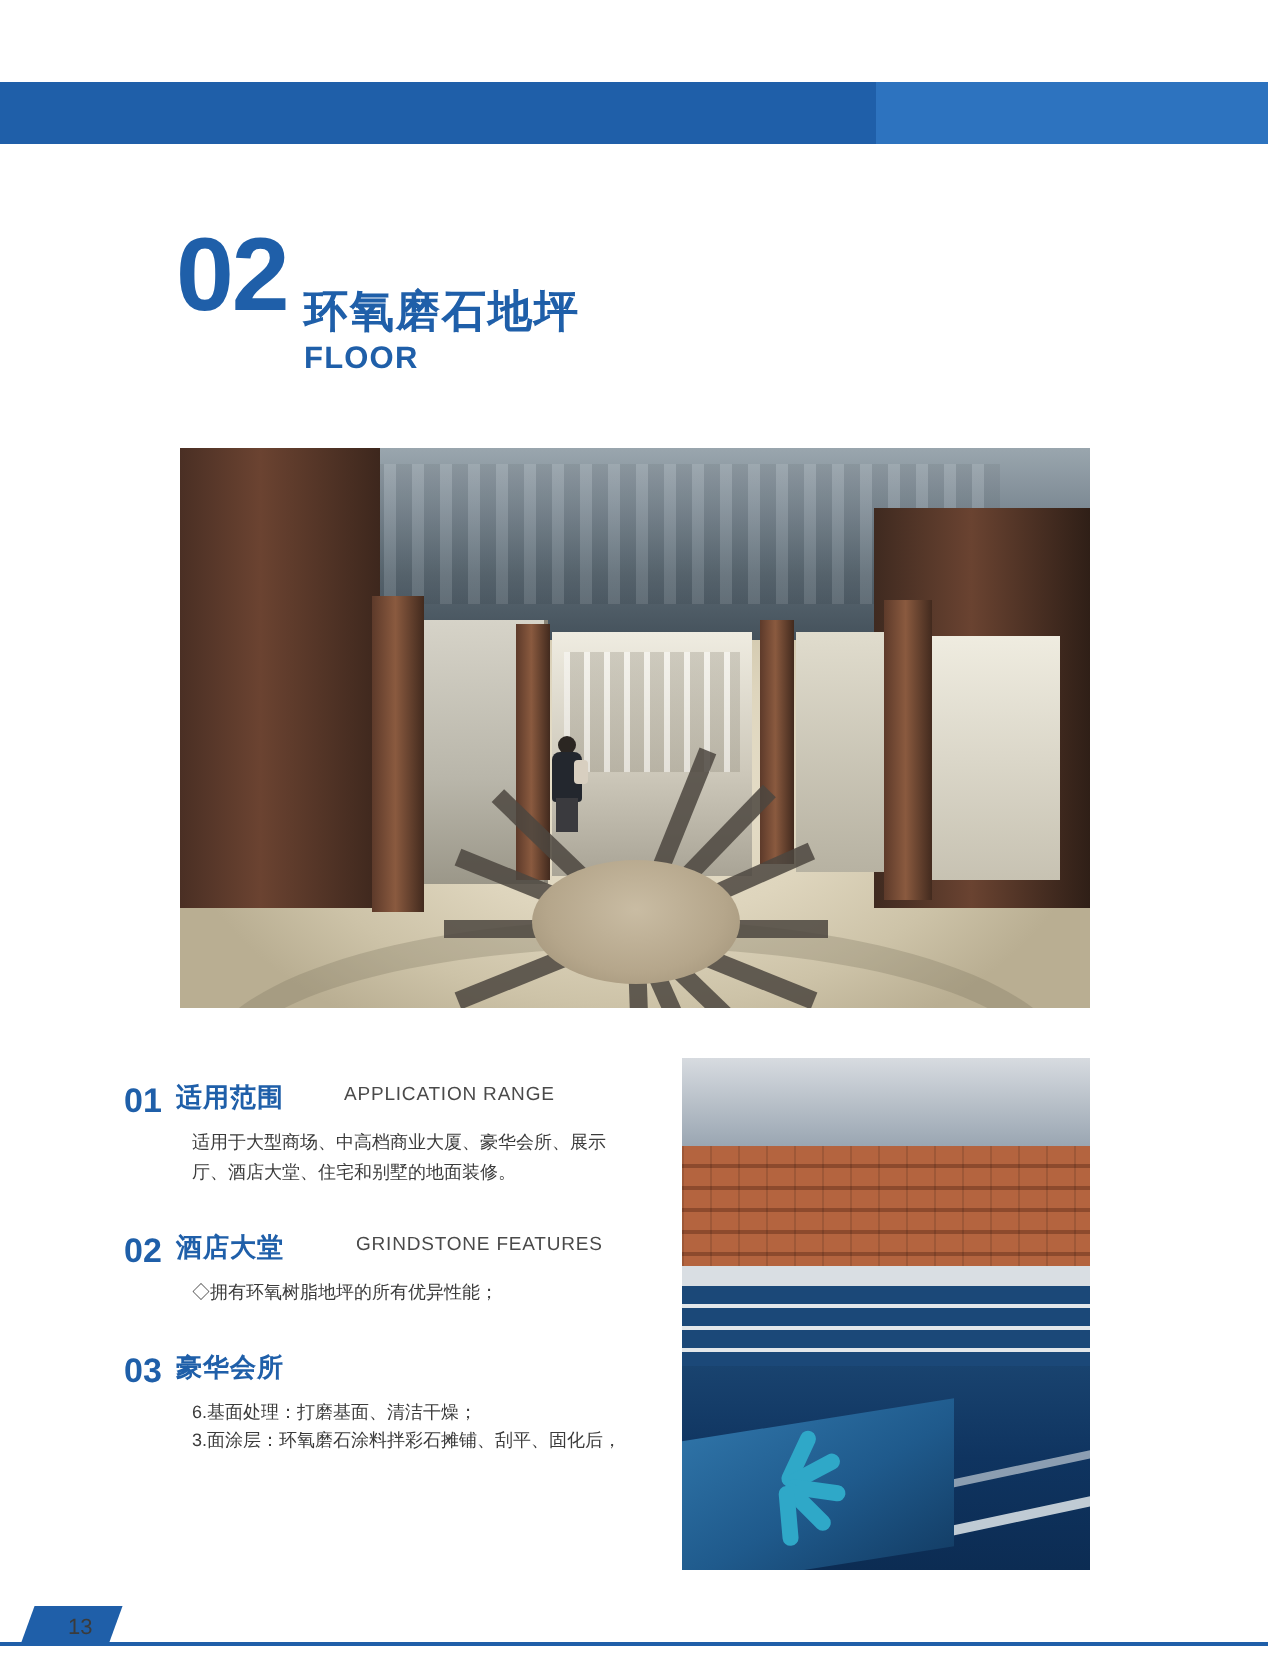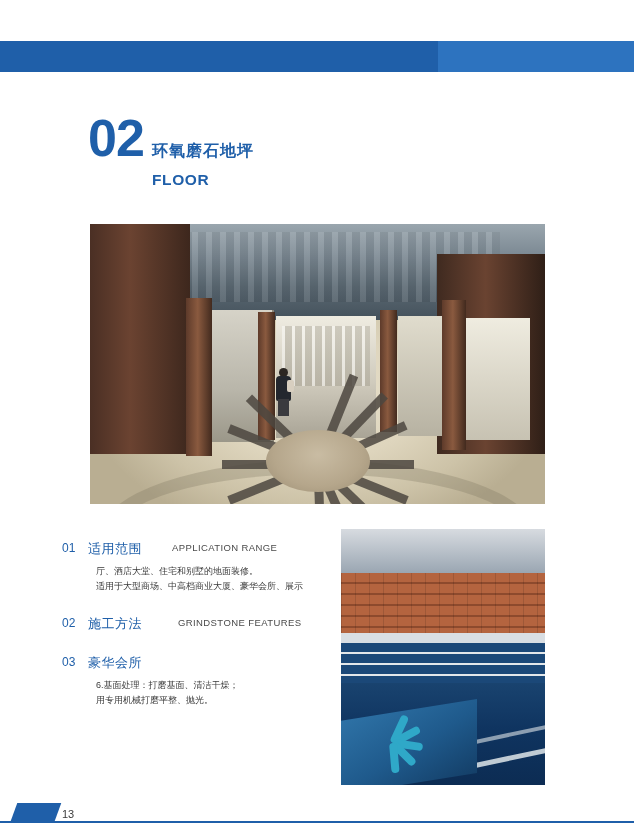--- a/index.html
+++ b/index.html
@@ -64,21 +64,21 @@
     top: 6px;
     font-size: 15.5px;
     font-weight: bold;
     color: #1f5fa9;
     letter-spacing: 0.6px;
   }
   .title-cn {
     position: absolute;
     left: 64px;
     top: 29px;
-    font-size: 16px;
+    font-size: 22px;
     font-weight: bold;
     color: #1f5fa9;
     letter-spacing: 1px;
     text-align: center;
   }
   .title-en-bottom {
     position: absolute;
     left: 64px;
     top: 59px;
     font-size: 15.5px;
@@ -189,25 +189,25 @@
   .sections {
     position: absolute;
     left: 62px;
     top: 540px;
     width: 265px;
   }
   .sec { position: relative; margin-bottom: 21px; }
   .sec-head { position: relative; height: 18px; }
   .sec-num {
     position: absolute; left: 0; top: 1px;
-    font-size: 12px; font-weight: normal; color: #1f5fa9;
+    font-size: 17px; font-weight: bold; color: #1f5fa9;
   }
   .sec-cn {
     position: absolute; left: 26px; top: 0;
-    font-size: 13px; font-weight: normal; color: #1f5fa9;
+    font-size: 13px; font-weight: bold; color: #1f5fa9;
     letter-spacing: 0.5px;
   }
   .sec-en {
     position: absolute; left: 110px; top: 2px;
     font-size: 9.5px; color: #4a4a4a; letter-spacing: 0.4px;
   }
   .sec-en.wide { left: 116px; }
   .sec-body {
     margin: 6px 0 0 34px;
     font-size: 9px;
@@ -282,21 +282,21 @@
     position: absolute; left: 0; bottom: 16px; width: 634px; height: 2px;
     background: #1f5fa9;
   }
   .footer-tab {
     position: absolute; left: 14px; bottom: 18px;
     width: 44px; height: 18px;
     background: #1f5fa9;
     transform: skewX(-20deg);
   }
   .page-num {
-    position: absolute; left: 62px; bottom: 19px;
+    position: absolute; left: 34px; bottom: 19px;
     font-size: 11px; color: #3b3b3b;
   }
 </style>
 </head>
 <body>
 
 <div class="page">
 
   <div class="top-band">
     <div class="top-band-light"></div>
@@ -348,43 +348,44 @@
 
   <div class="sections">
 
     <div class="sec">
       <div class="sec-head">
         <span class="sec-num">01</span>
         <span class="sec-cn">适用范围</span>
         <span class="sec-en">APPLICATION RANGE</span>
       </div>
       <div class="sec-body">
+        <p>适用于大型商场、中高档商业大厦、豪华会所、展示</p>
         <p>厅、酒店大堂、住宅和别墅的地面装修。</p>
-        <p>适用于大型商场、中高档商业大厦、豪华会所、展示</p>
       </div>
     </div>
 
     <div class="sec">
       <div class="sec-head">
         <span class="sec-num">02</span>
-        <span class="sec-cn">施工方法</span>
+        <span class="sec-cn">酒店大堂</span>
         <span class="sec-en wide">GRINDSTONE FEATURES</span>
       </div>
       <div class="sec-body">
+        <p>◇拥有环氧树脂地坪的所有优异性能；</p>
       </div>
     </div>
 
     <div class="sec">
       <div class="sec-head">
         <span class="sec-num">03</span>
         <span class="sec-cn">豪华会所</span>
       </div>
       <div class="sec-body">
         <p>6.基面处理：打磨基面、清洁干燥；</p>
-        <p>用专用机械打磨平整、抛光。</p>
+        <p>3.面涂层：环氧磨石涂料拌彩石摊铺、刮平、固化后，</p>
       </div>
     </div>
 
   </div>
 
   <div class="photo-side">
     <div class="terr">
       <div class="t-top"></div>
       <div class="t-brick"></div>
       <div class="t-rail"></div>

